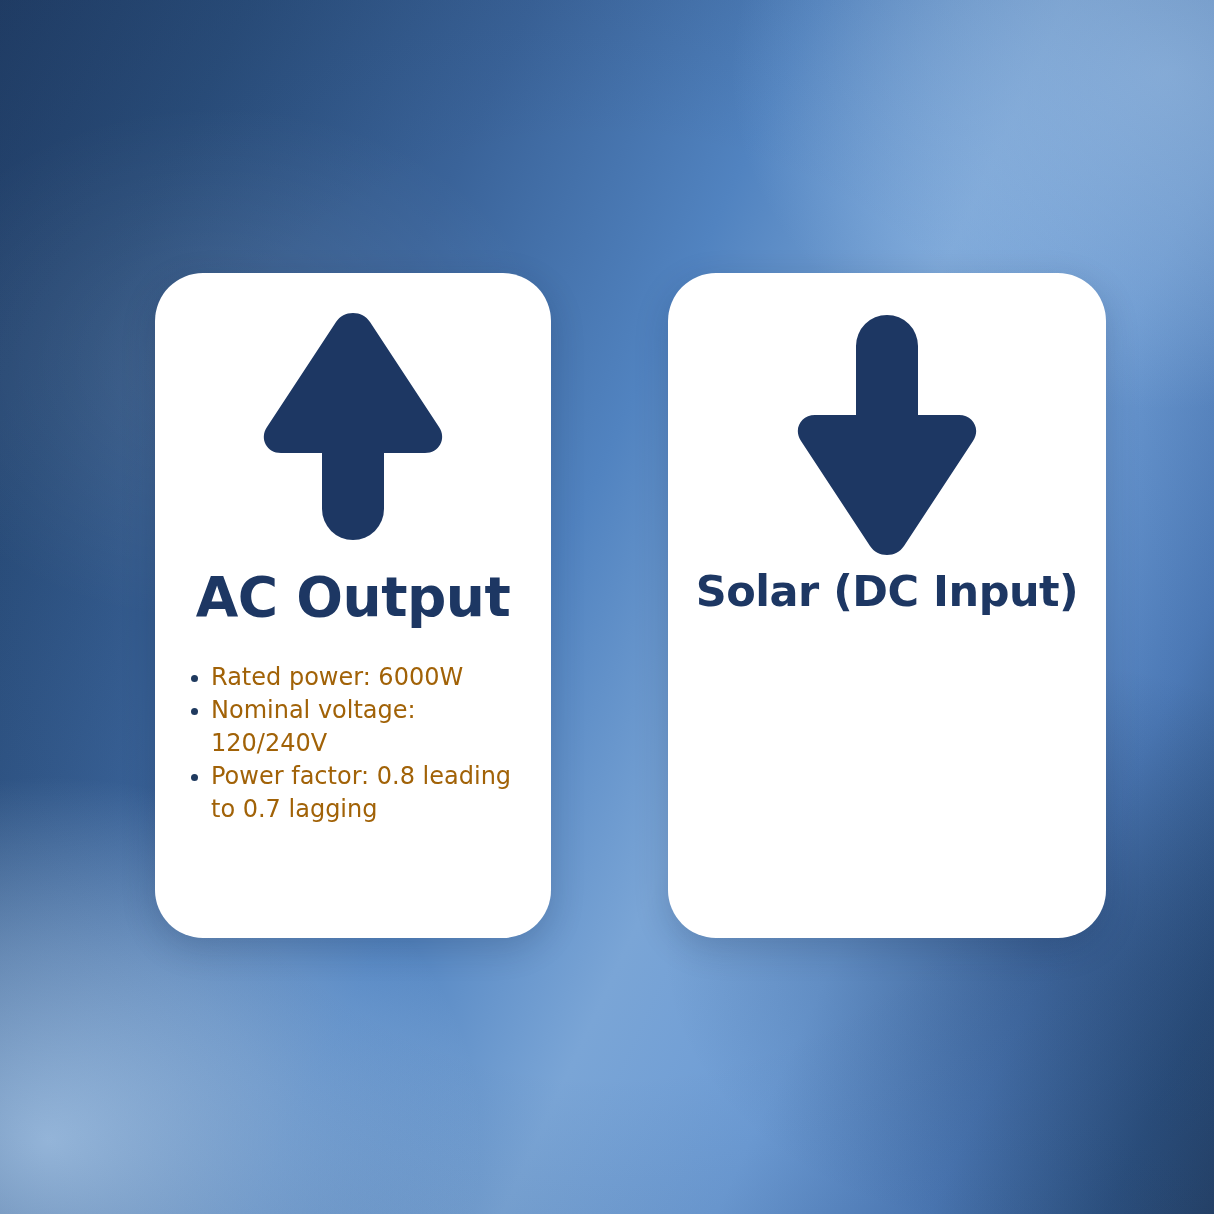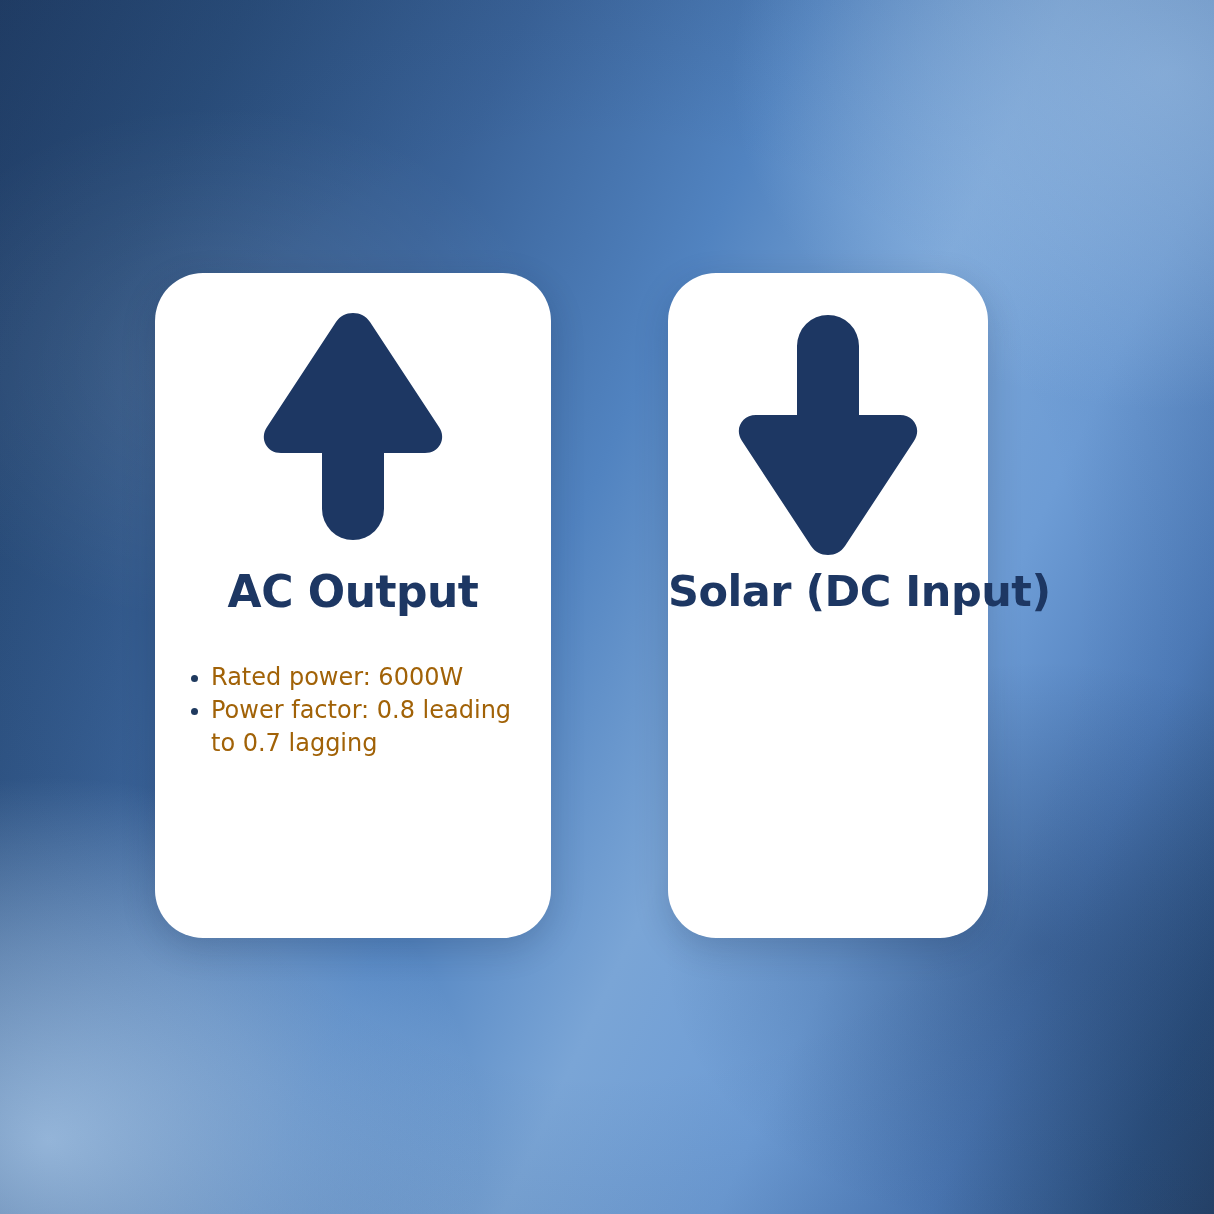--- a/index.html
+++ b/index.html
@@ -79,21 +79,21 @@
   .card {
     position: absolute;
     top: 273px;
     height: 665px;
     background: #ffffff;
     border-radius: 48px;
     box-shadow: 0 10px 34px rgba(14,32,60,0.20);
     box-sizing: border-box;
   }
   #card-ac    { left: 155px;  width: 396px; }
-  #card-solar { left: 668px;  width: 320px; }
+  #card-solar { left: 668px;  width: 438px; }
 
   
   .icon-wrap {
     position: absolute;
     top: 30px;
     left: 0;
     width: 100%;
     height: 262px;
   }
   .icon-wrap svg { display: block; margin: 0 auto; }
@@ -101,21 +101,21 @@
   
   .card-title {
     position: absolute;
     left: 0;
     width: 100%;
     top: 296px;
     text-align: center;
     color: #1d3763;
     font-family: "DejaVu Sans", "Liberation Sans", sans-serif;
     font-weight: bold;
-    font-size: 44px;
+    font-size: 55px;
     letter-spacing: -0.5px;
     line-height: 1.05;
     white-space: nowrap;
   }
   #card-solar .card-title { font-size: 43px; }
 
   
   .bullets {
     position: absolute;
     top: 388px;
@@ -172,20 +172,21 @@
                  C 14 150 6 136 14 124
                  L 83 19
                  C 87 13 93 10 100 10 Z" fill="#1d3763"></path>
       </svg>
     </div>
 
     <div class="card-title">AC Output</div>
 
     <ul class="bullets">
       <li>Rated power: 6000W</li>
+      <li>Nominal voltage: 120/240V</li>
       <li>Power factor: 0.8 leading to 0.7 lagging</li>
     </ul>
   </div>
 
   <div class="card" id="card-solar">
 
     <div class="icon-wrap">
       <svg width="200" height="262" viewBox="0 0 200 262" aria-hidden="true">
 
         <path d="M69 142 L69 43 A31 31 0 0 1 131 43 L131 142 Z" fill="#1d3763"></path>

